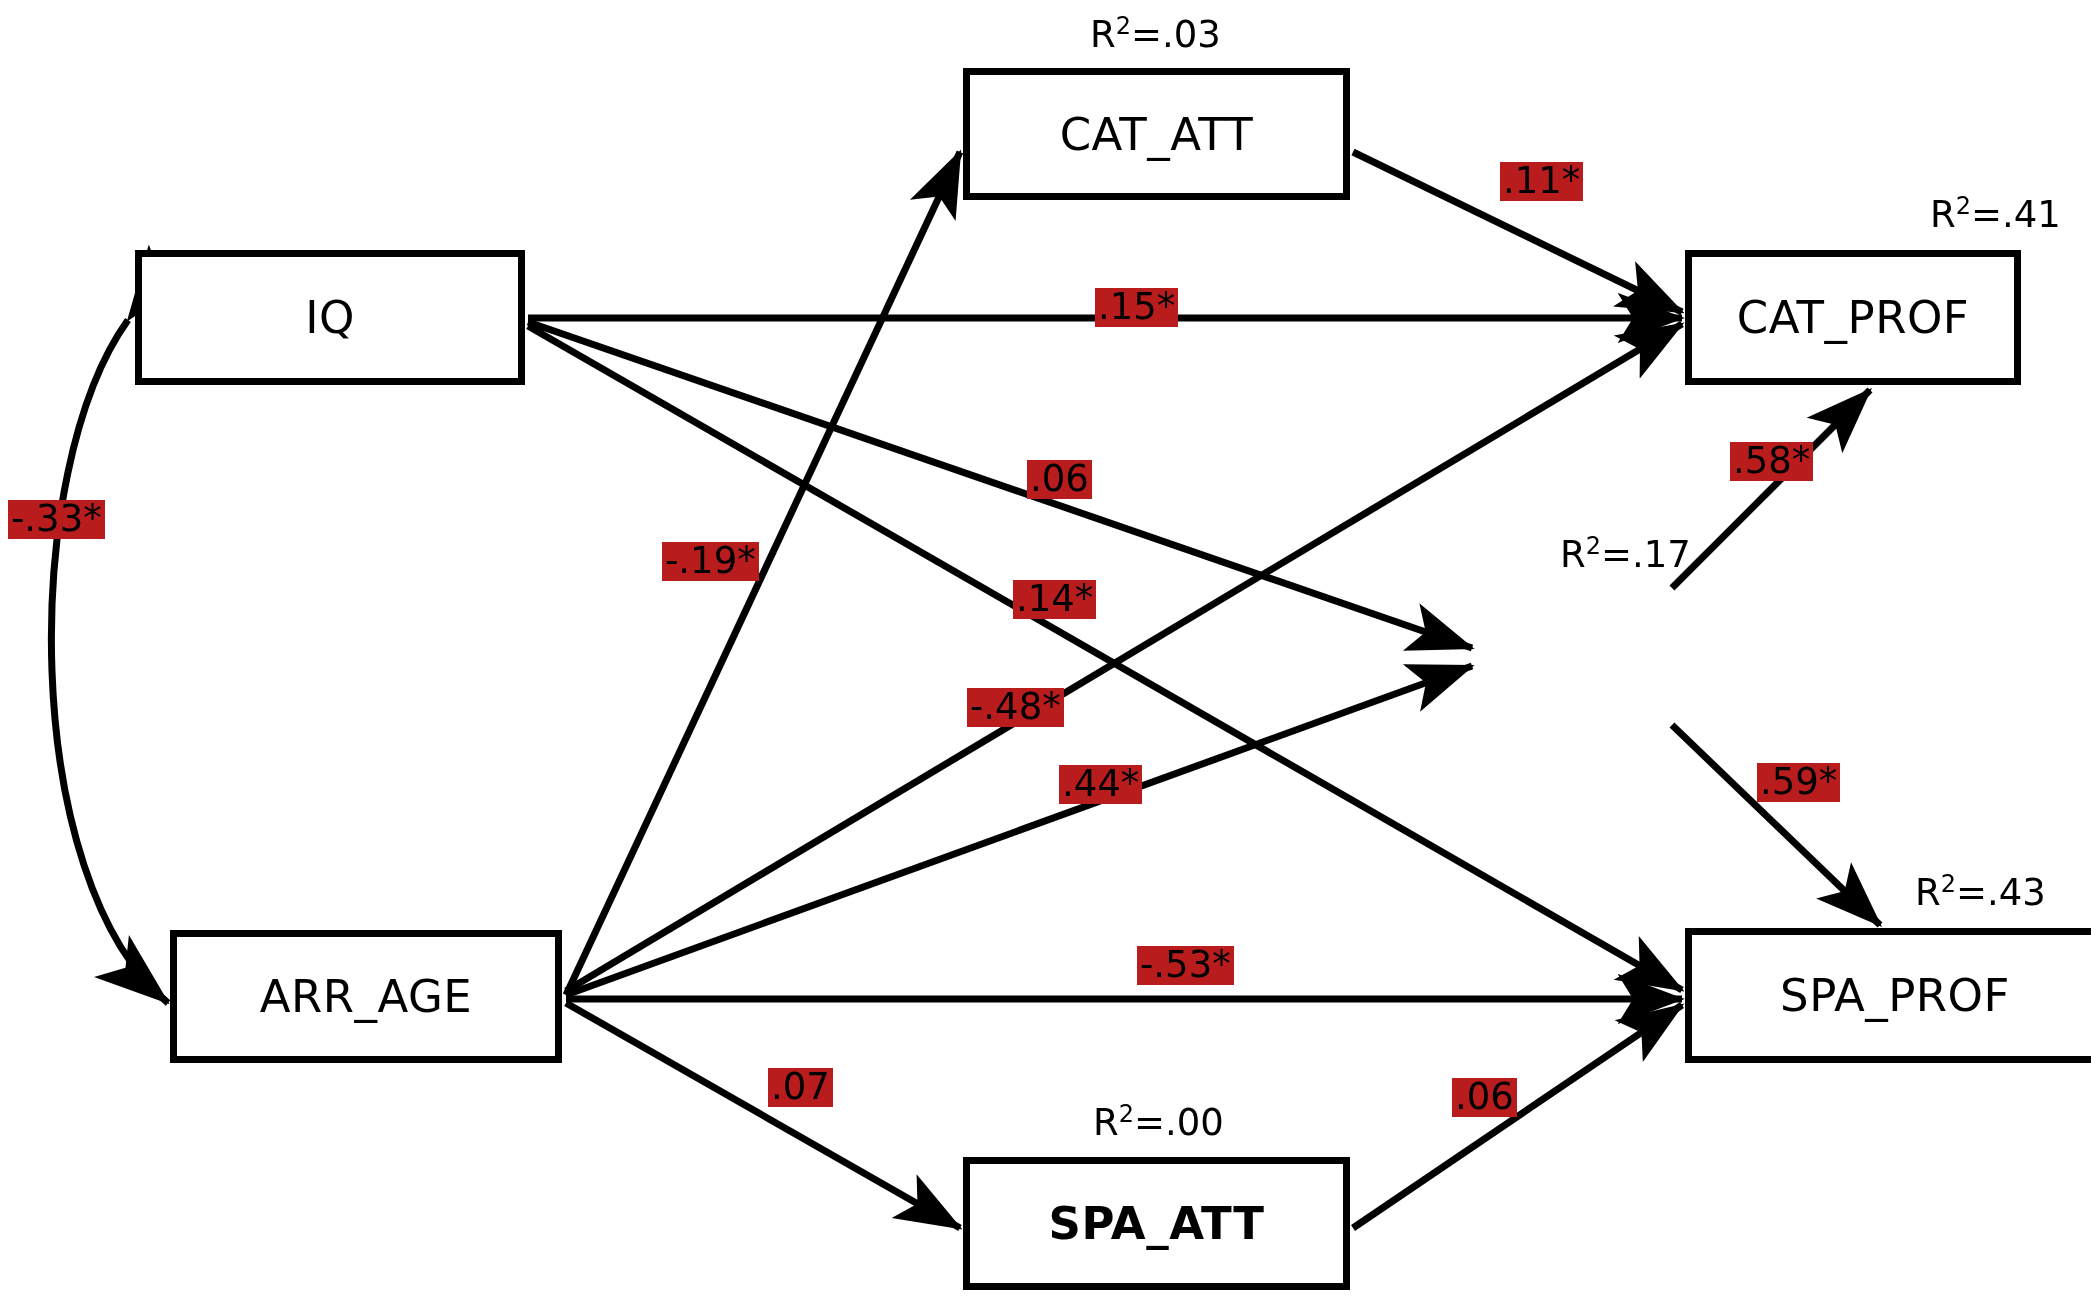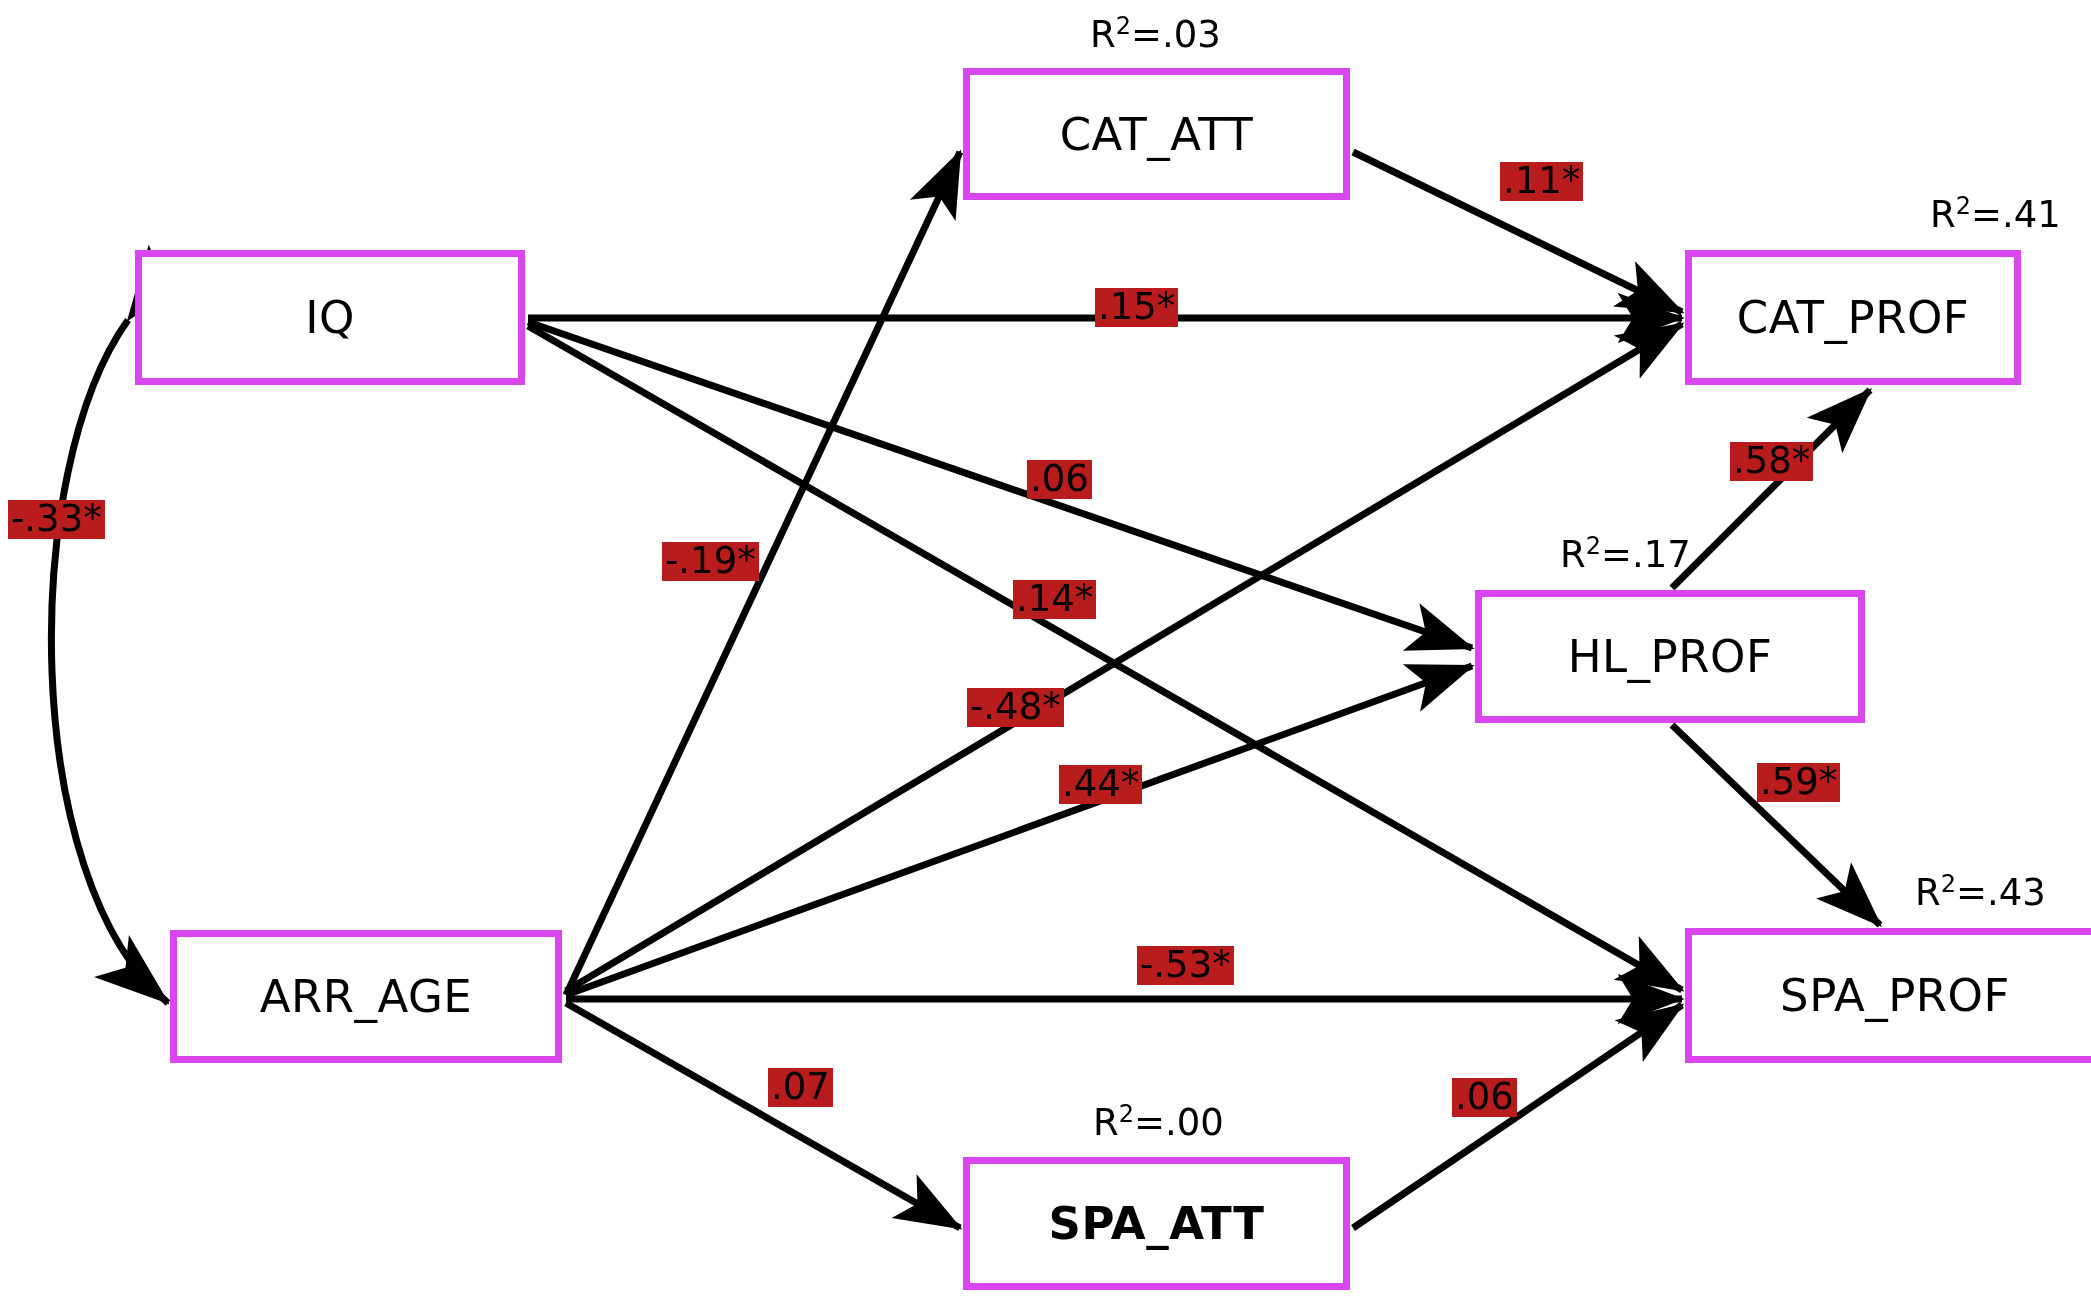--- a/index.html
+++ b/index.html
@@ -21,21 +21,21 @@
   svg.paths {
     position: absolute;
     left: 0;
     top: 0;
     width: 2091px;
     height: 1303px;
   }
   .node-box {
     position: absolute;
     box-sizing: border-box;
-    border: 7px solid #d946ef;
+    border: 7px solid #000000;
     background: #ffffff;
     display: flex;
     align-items: center;
     justify-content: center;
   }
   .node-label {
     font-family: "DejaVu Sans", sans-serif;
     font-size: 45px;
     color: #000000;
     letter-spacing: 0.5px;
@@ -114,23 +114,20 @@
   </div>
 
   <div class="node-box" style="left:963px; top:68px; width:387px; height:132px;">
     <span class="node-label">CAT_ATT</span>
   </div>
 
   <div class="node-box" style="left:963px; top:1157px; width:387px; height:133px;font-weight:bold;">
     <span class="node-label">SPA_ATT</span>
   </div>
 
-  <div class="node-box" style="left:1475px; top:590px; width:390px; height:133px;">
-    <span class="node-label">HL_PROF</span>
-  </div>
 
   <div class="node-box" style="left:1685px; top:250px; width:336px; height:135px;">
     <span class="node-label">CAT_PROF</span>
   </div>
 
   <div class="node-box" style="left:1685px; top:928px; width:420px; height:135px;">
     <span class="node-label">SPA_PROF</span>
   </div>
 
   <div class="r2-label" style="left:1090px; top:12px;">

